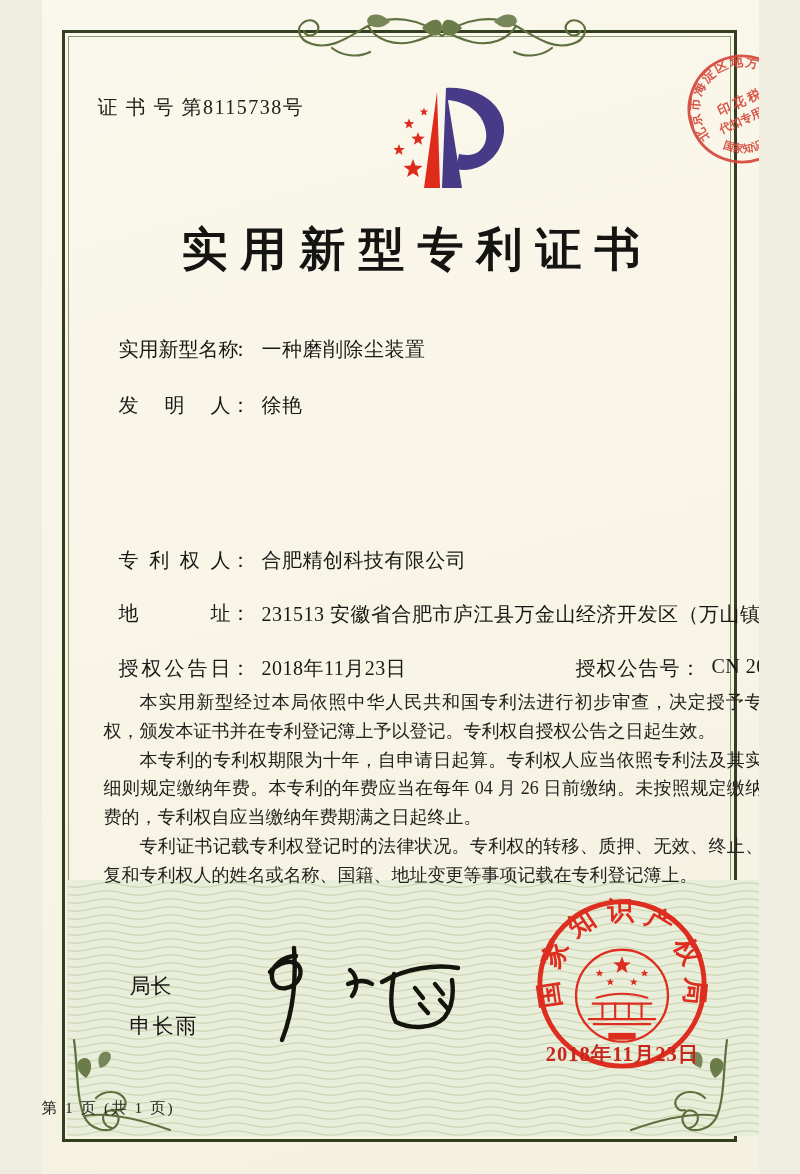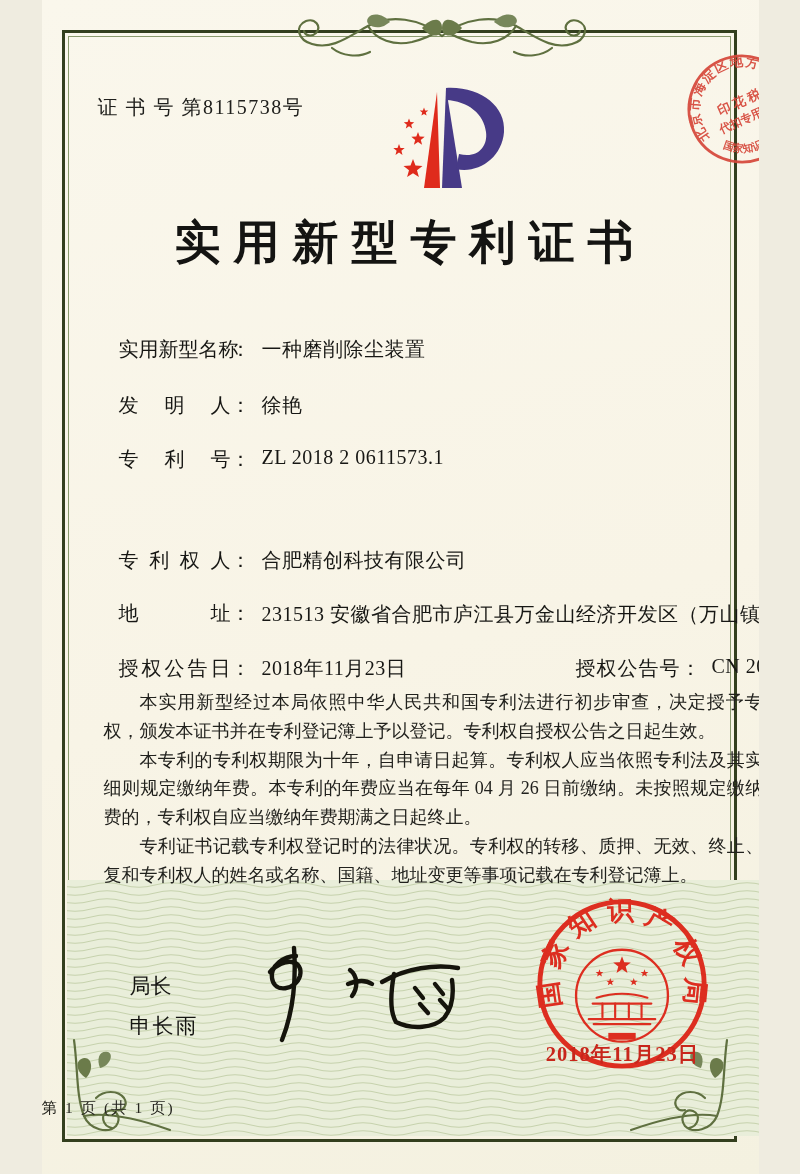--- a/index.html
+++ b/index.html
@@ -13,21 +13,21 @@
   .orn-top{left:230px;top:6px;width:340px;height:60px;}
   .corner-fl{width:110px;height:100px;top:1038px;}
   .corner-bl{left:24px;}
   .corner-br{right:24px;transform:scaleX(-1);}
   .cert-no{position:absolute;left:56px;top:94px;font-size:20px;letter-spacing:1.5px;color:#20201d;}
   .logo{position:absolute;left:338px;top:84px;width:130px;height:112px;}
   .tax-stamp{position:absolute;left:640px;top:46px;width:120px;height:126px;opacity:.92;}
   .ts-arc{fill:#d6473a;font-size:13px;font-weight:700;font-family:"Liberation Serif",serif;}
   .ts-arc-b{fill:#d6473a;font-size:10.5px;font-weight:700;}
   .ts-c{fill:#d6473a;font-weight:700;text-anchor:middle;}
-  .title{position:absolute;left:0;top:208px;width:100%;margin:4px;text-align:center;
+  .title{position:absolute;left:0;top:208px;width:100%;margin:11px;text-align:center;
          font-size:46px;font-weight:700;letter-spacing:13px;padding-left:13px;box-sizing:border-box;color:#141412;}
   .field-row{position:absolute;left:64px;font-size:20px;white-space:nowrap;color:#171714;}
   .flabel{display:inline-block;width:112px;text-align:justify;text-align-last:justify;vertical-align:top;margin-left:13px;}
   .fcolon{display:inline-block;vertical-align:top;}
   .fvalue{display:inline-block;margin-left:6px;vertical-align:top;letter-spacing:.5px;}
   .addr-lines div{line-height:28px;}
   .grant-right{position:absolute;left:470px;top:0;font-size:20px;white-space:nowrap;}
   .grant-right .glabel{letter-spacing:1px;margin-top:40px;}
   .body-text{position:absolute;left:62px;top:688px;width:678px;font-size:18px;line-height:28.8px;
              text-align:justify;color:#21211d;}
@@ -147,24 +147,20 @@
   <h1 class="title">实用新型专利证书</h1>
 
   <div class="field-row" style="top:336px">
     <span class="flabel">实用新型名称</span><span class="fcolon">：</span>
     <span class="fvalue">一种磨削除尘装置</span>
   </div>
   <div class="field-row" style="top:392px">
     <span class="flabel">发明人</span><span class="fcolon">：</span>
     <span class="fvalue">徐艳</span>
   </div>
-  <div class="field-row" style="top:446px">
-    <span class="flabel">专利号</span><span class="fcolon">：</span>
-    <span class="fvalue">ZL 2018 2 0611573.1</span>
-  </div>
   <div class="field-row" style="top:547px">
     <span class="flabel">专利权人</span><span class="fcolon">：</span>
     <span class="fvalue">合肥精创科技有限公司</span>
   </div>
   <div class="field-row" style="top:600px">
     <span class="flabel">地址</span><span class="fcolon">：</span>
     <span class="fvalue addr-lines"><div>231513 安徽省合肥市庐江县万金山经济开发区（万山镇</div></span>
   </div>
   <div class="field-row" style="top:655px">
     <span class="flabel">授权公告日</span><span class="fcolon">：</span>

